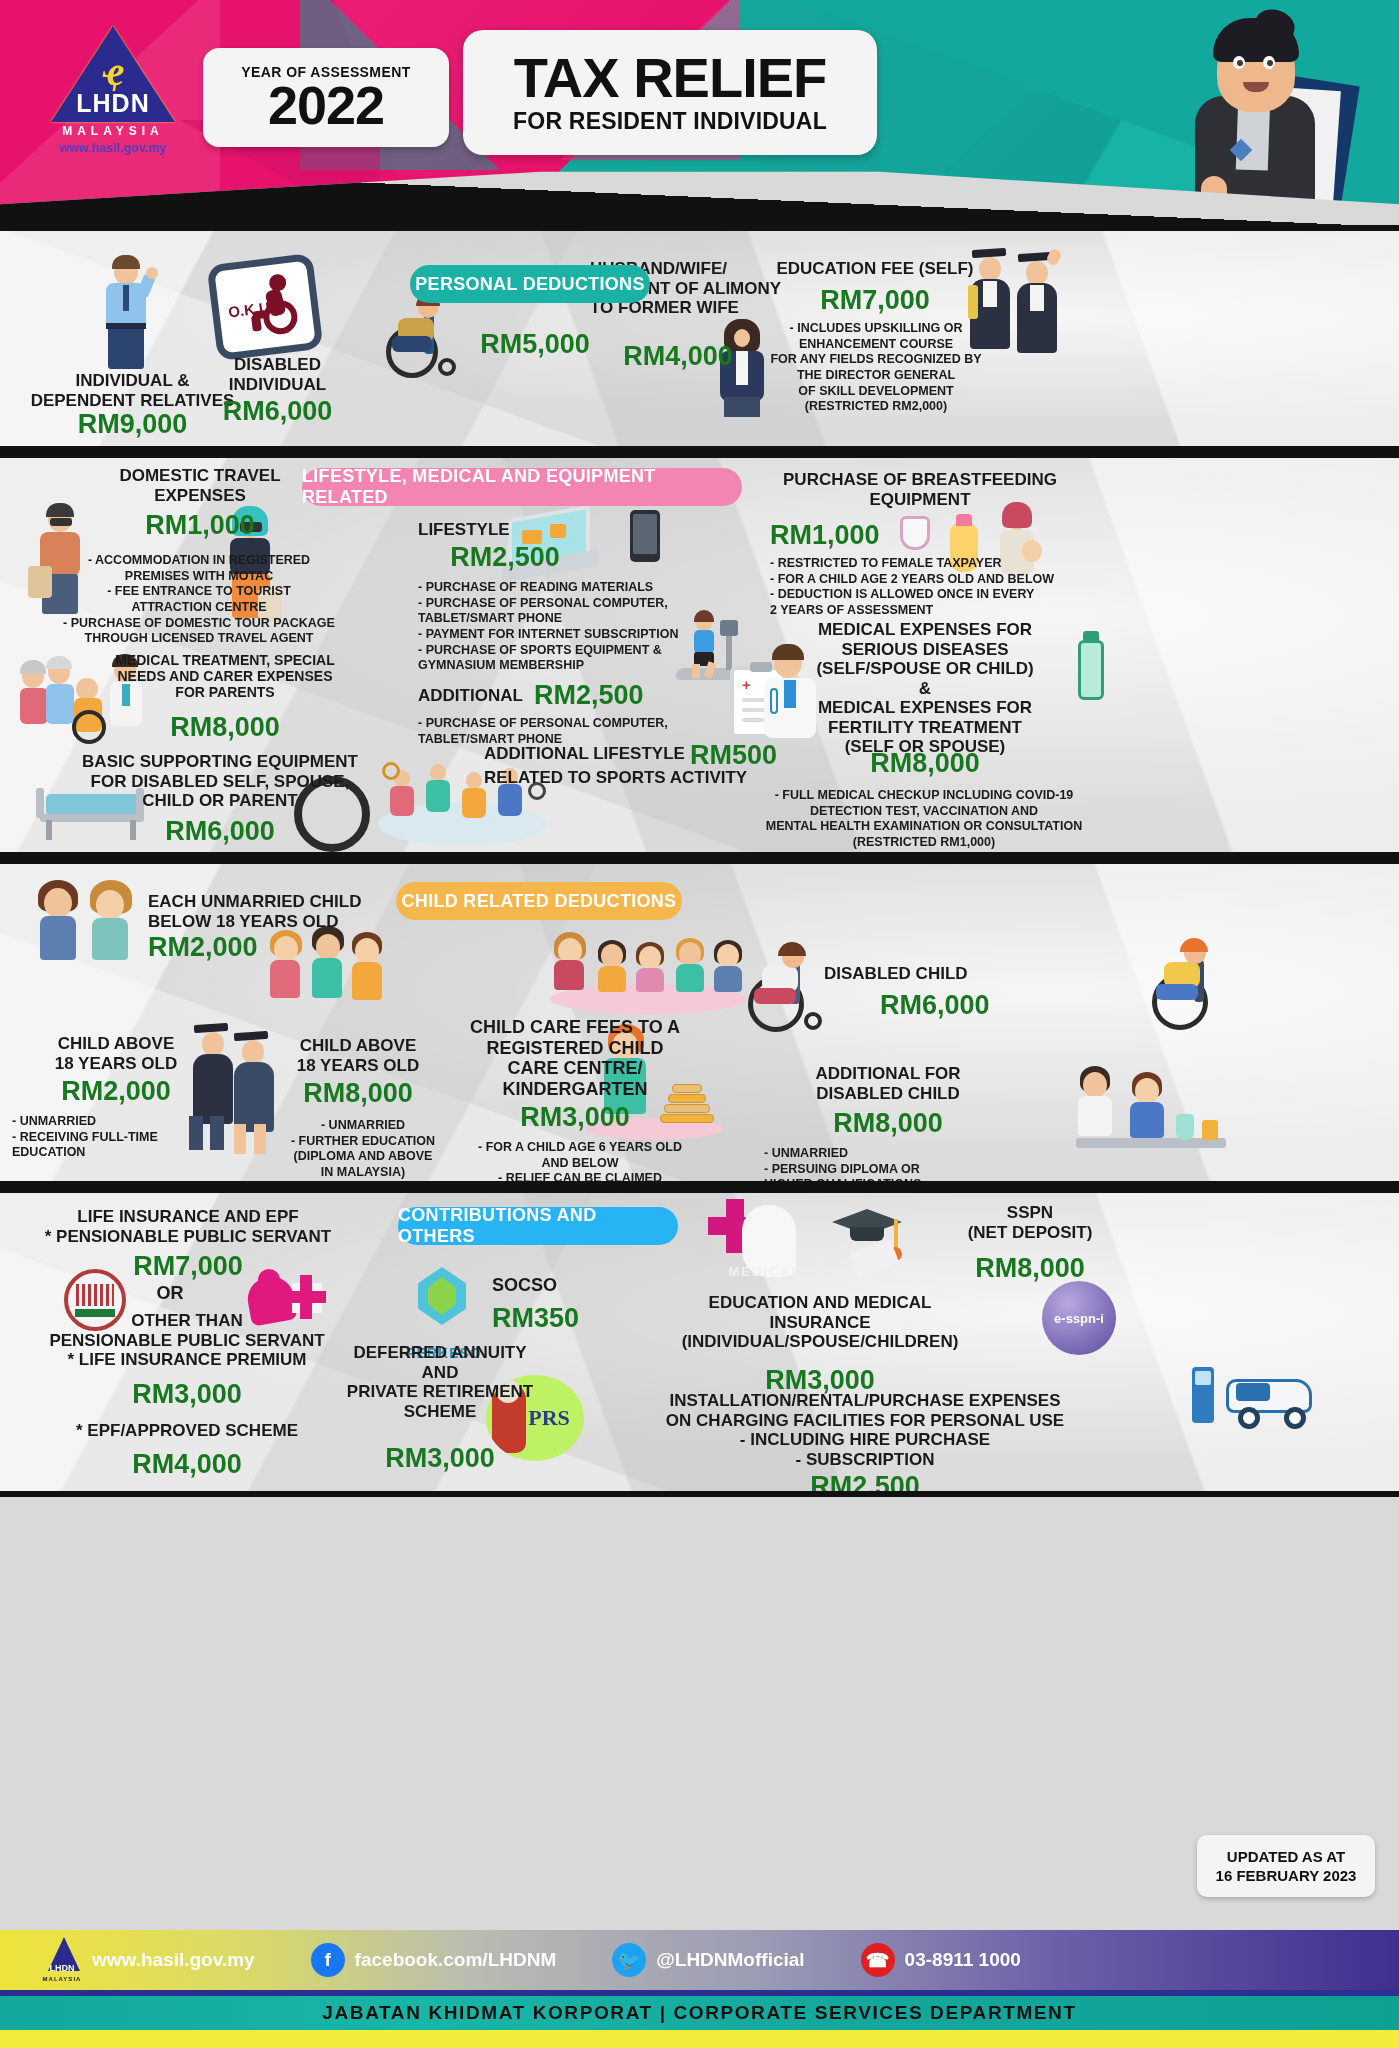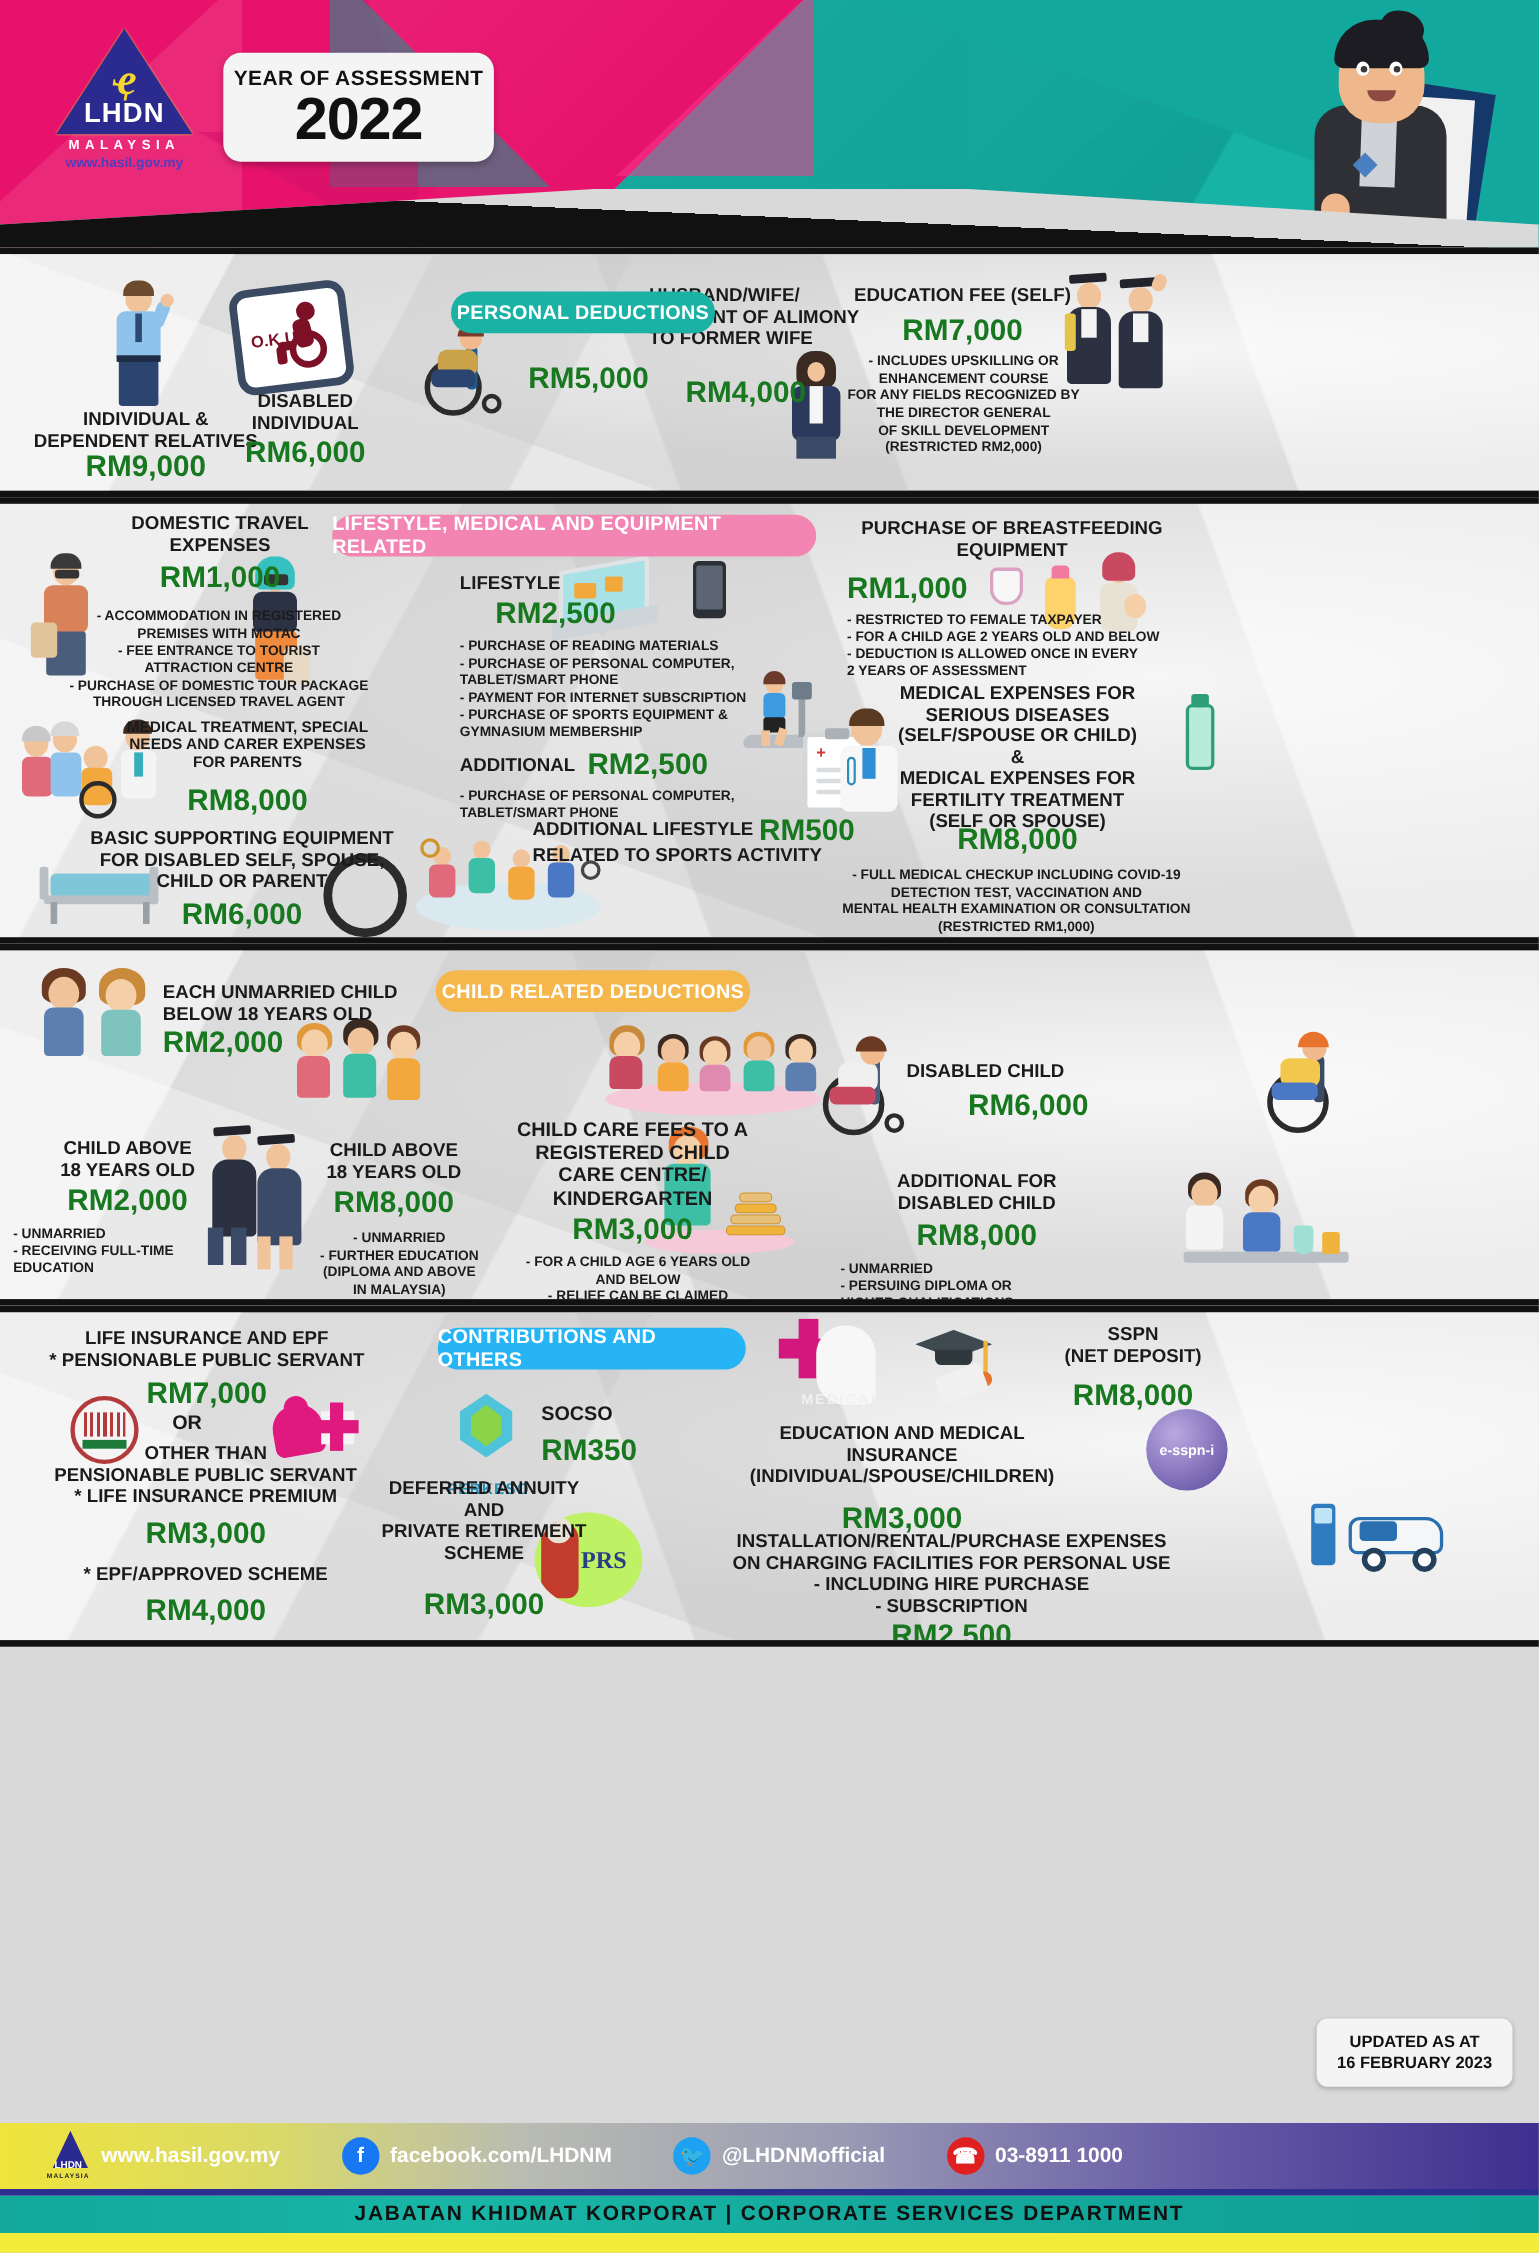--- a/index.html
+++ b/index.html
@@ -54,21 +54,21 @@
   }
   .logo-my { font-size:12px; color:#fff; letter-spacing:5px; margin-top:2px; font-weight:bold;}
   .logo-url { font-size:12.5px; color:#4e3fbf; font-weight:bold; margin-top:3px; }
 
   .yoa-box {
     position:absolute; left:203px; top:48px; width:246px; height:99px;
     background:#f4f4f4; border-radius:16px; text-align:center;
     box-shadow:0 3px 6px rgba(0,0,0,.25);
     display:flex; flex-direction:column; justify-content:center;
   }
-  .yoa-label { font-size:19px; font-weight:bold; letter-spacing:.4px; color:#111; }
+  .yoa-label { font-size:14px; font-weight:bold; letter-spacing:.4px; color:#111; }
   .yoa-year { font-size:54px; font-weight:bold; line-height:.95; color:#111; letter-spacing:-1px;}
 
   .title-box {
     position:absolute; left:463px; top:30px; width:414px; height:125px;
     background:#f4f4f4; border-radius:20px; text-align:center;
     box-shadow:0 3px 8px rgba(0,0,0,.25);
     display:flex; flex-direction:column; justify-content:center;
   }
   .title-main { font-size:56px; font-weight:bold; letter-spacing:-1px; line-height:1; color:#111; }
   .title-sub { font-size:23px; font-weight:bold; letter-spacing:.2px; color:#111; margin-top:2px;}
@@ -248,20 +248,24 @@
       </div>
       <div class="logo-my">MALAYSIA</div>
       <div class="logo-url">www.hasil.gov.my</div>
     </div>
 
     <div class="yoa-box">
       <div class="yoa-label">YEAR OF ASSESSMENT</div>
       <div class="yoa-year">2022</div>
     </div>
 
+    <div class="title-box">
+      <div class="title-main">TAX RELIEF</div>
+      <div class="title-sub">FOR RESIDENT INDIVIDUAL</div>
+    </div>
 
     <div class="mascot">
       <div class="m-sheet1"></div>
         <div class="m-sheet2"></div>
       <div class="m-body"></div>
         <div class="m-collar"></div>
         <div class="m-neck"></div>
       <div class="m-head"></div>
         <div class="m-hair"></div>
         <div class="m-hair2"></div>

